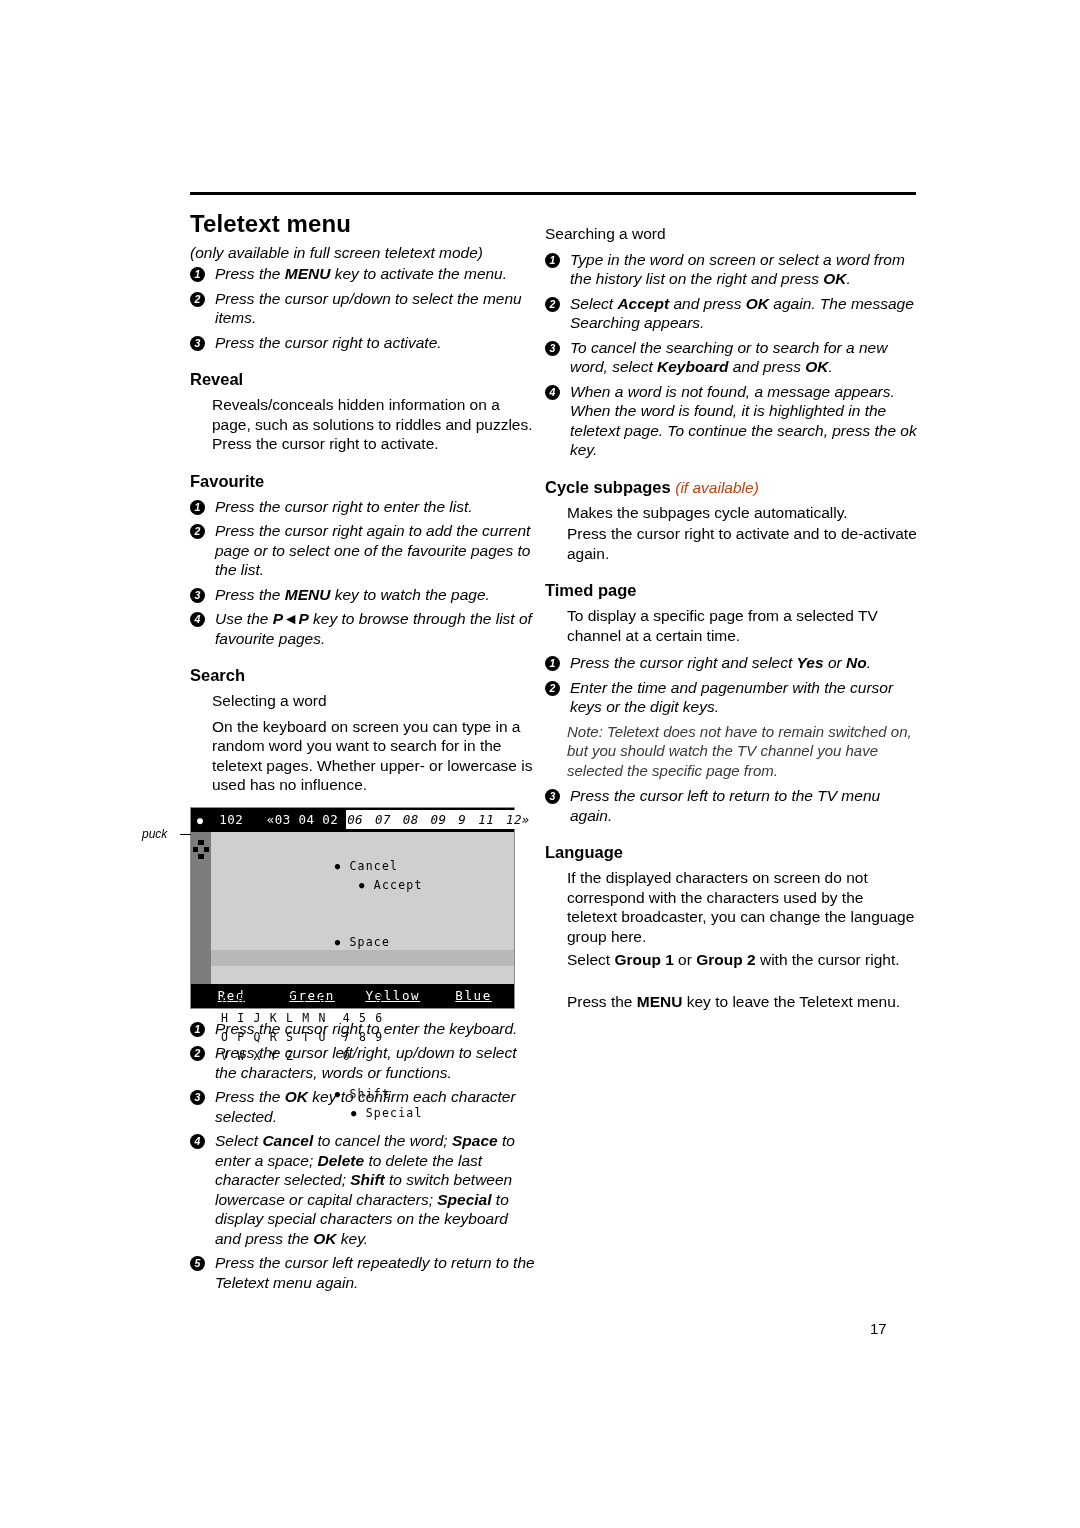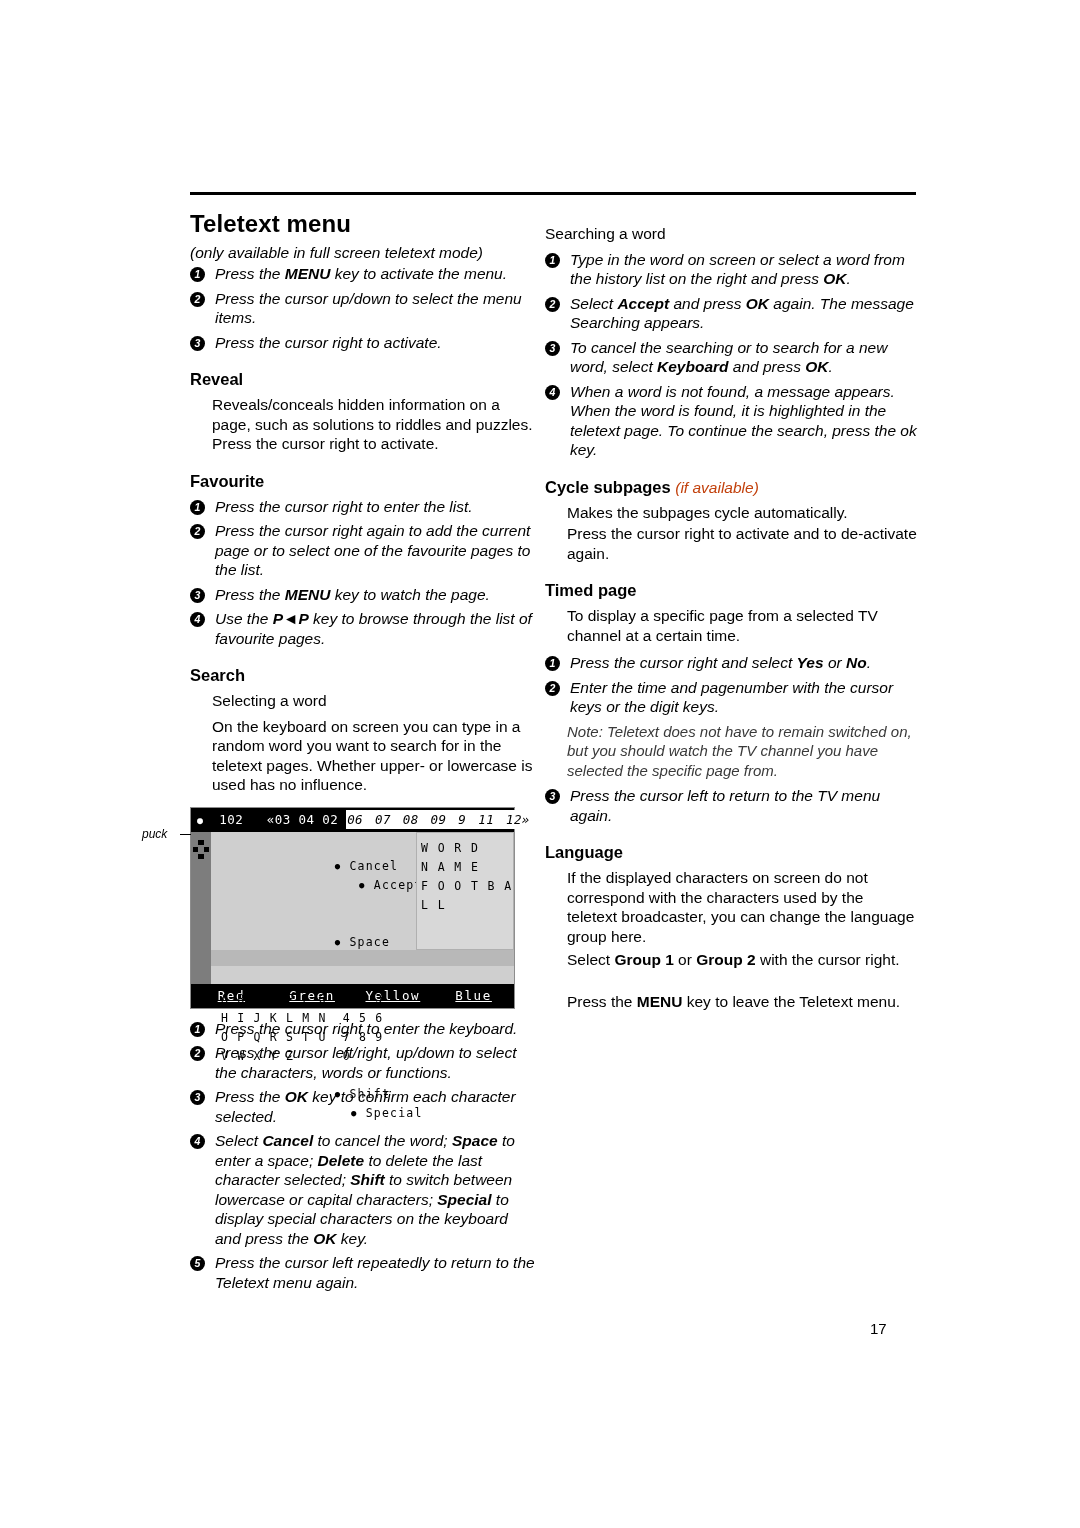--- a/index.html
+++ b/index.html
@@ -281,25 +281,20 @@
             <div class="tt-row">A B C D E F G  1 2 3</div>
             <div class="tt-row">H I J K L M N  4 5 6</div>
             <div class="tt-row">O P Q R S T U  7 8 9</div>
             <div class="tt-row">V W X Y Z      0</div>
             <div class="tt-row">
               <span class="bullet">●</span> <span>Shift</span>
               &nbsp;&nbsp;<span class="bullet">●</span> <span>Special</span>
             </div>
           </div>
 
-          <div class="tt-words">
-            <div>W O R D</div>
-            <div>N A M E</div>
-            <div>F O O T B A L L</div>
-          </div>
 
           <div class="tt-grey-strip"></div>
         </div>
 
         <div class="tt-footer">
           <span>Red</span>
           <span>Green</span>
           <span>Yellow</span>
           <span>Blue</span>
         </div>

